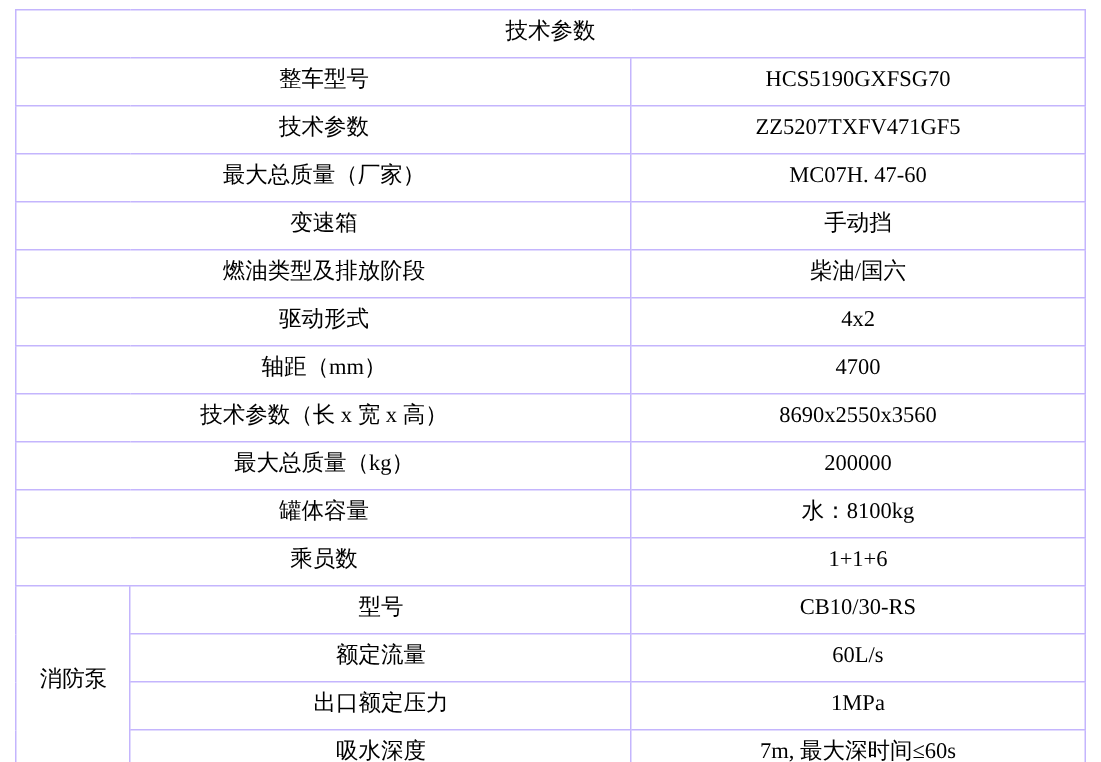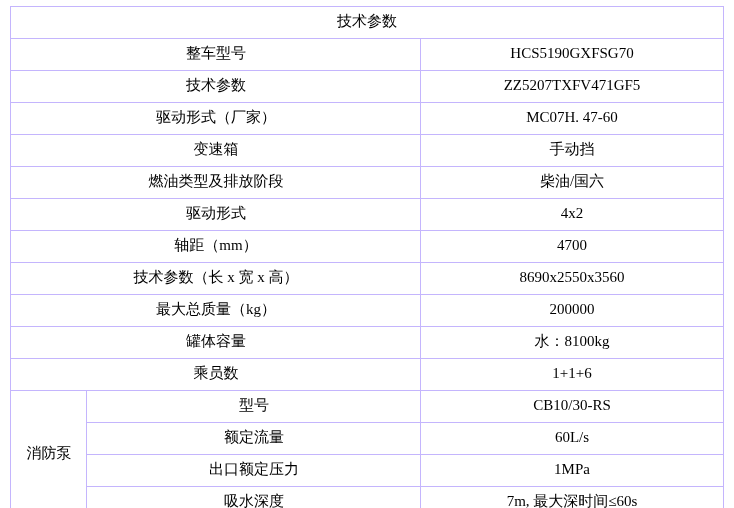--- a/index.html
+++ b/index.html
@@ -73,21 +73,21 @@
 
       <tr>
         <td class="label-cell" colspan="2">整车型号</td>
         <td class="value-cell">HCS5190GXFSG70</td>
       </tr>
       <tr>
         <td class="label-cell" colspan="2">技术参数</td>
         <td class="value-cell">ZZ5207TXFV471GF5</td>
       </tr>
       <tr>
-        <td class="label-cell" colspan="2">驱动形式（厂家）</td>
+        <td class="label-cell" colspan="2">最大总质量（厂家）</td>
         <td class="value-cell">MC07H. 47-60</td>
       </tr>
       <tr>
         <td class="label-cell" colspan="2">变速箱</td>
         <td class="value-cell">手动挡</td>
       </tr>
       <tr>
         <td class="label-cell" colspan="2">燃油类型及排放阶段</td>
         <td class="value-cell">柴油/国六</td>
       </tr>

